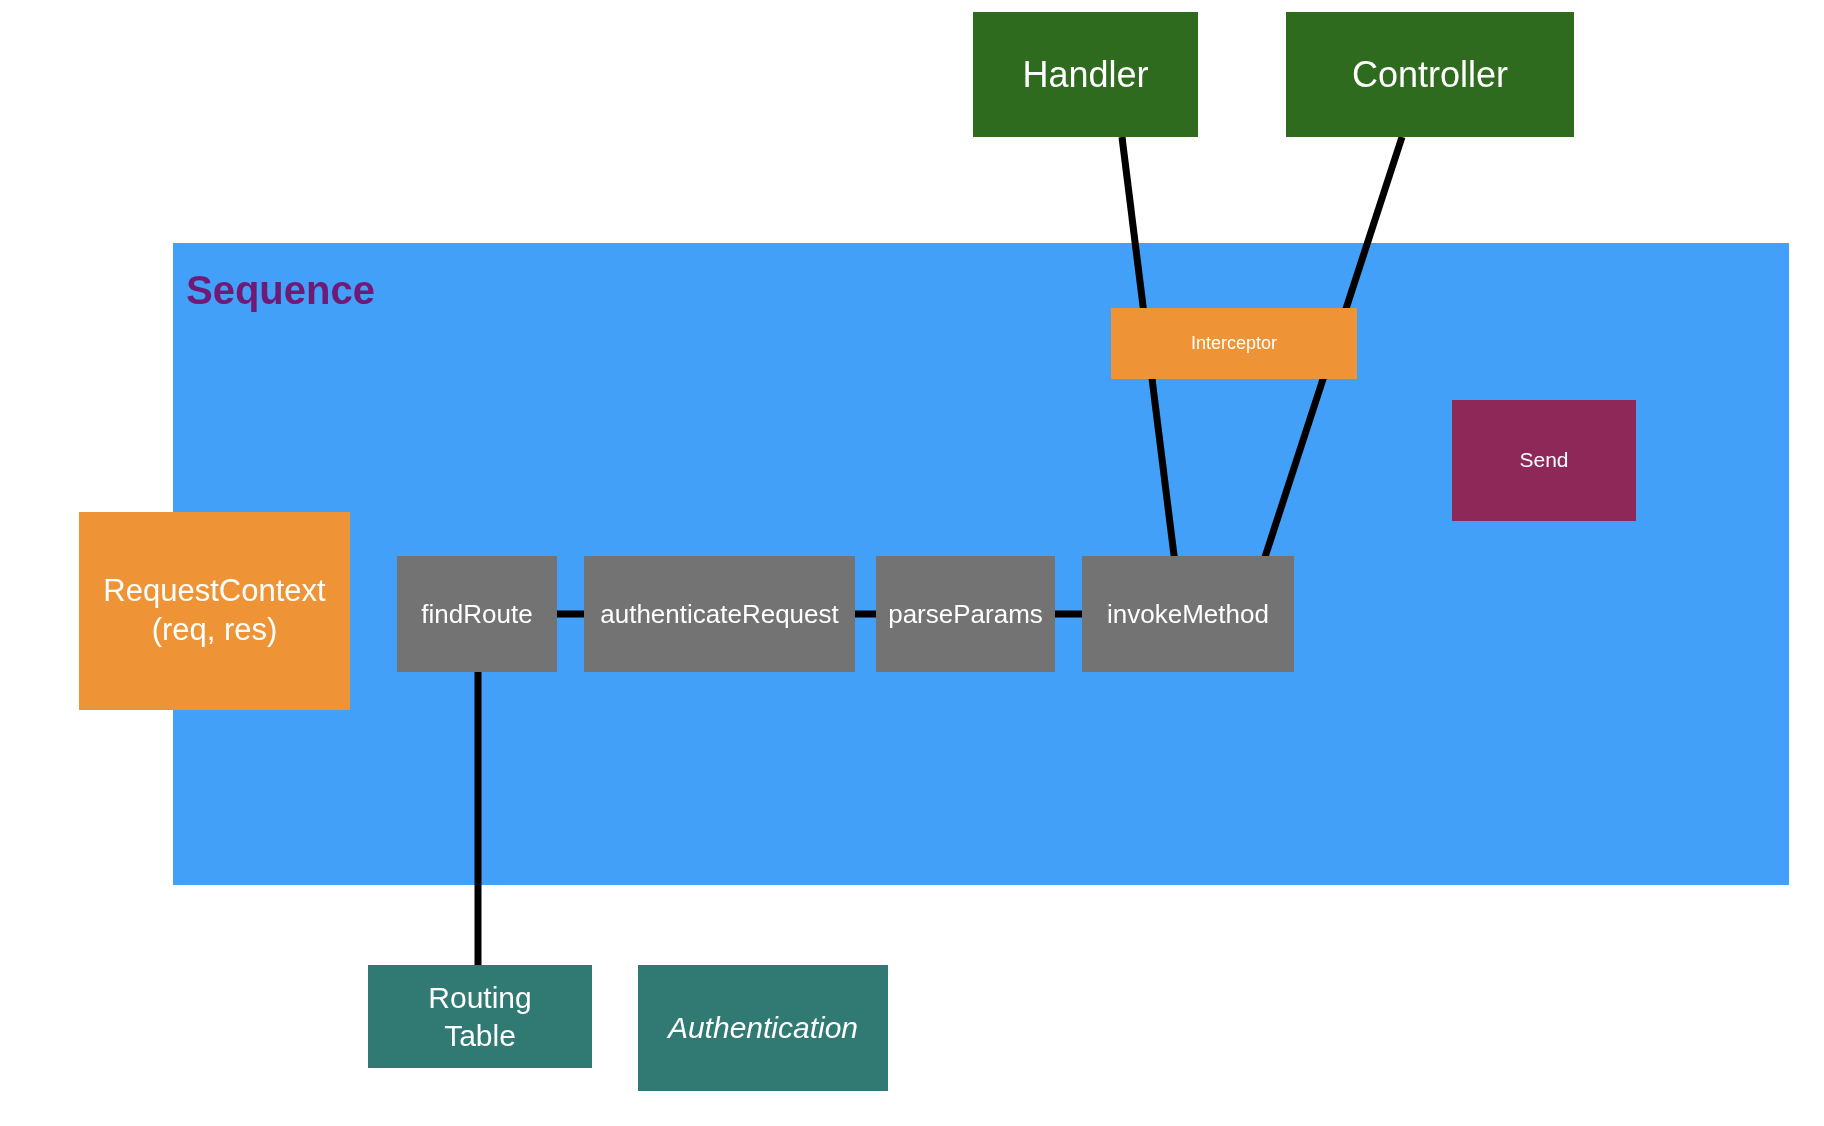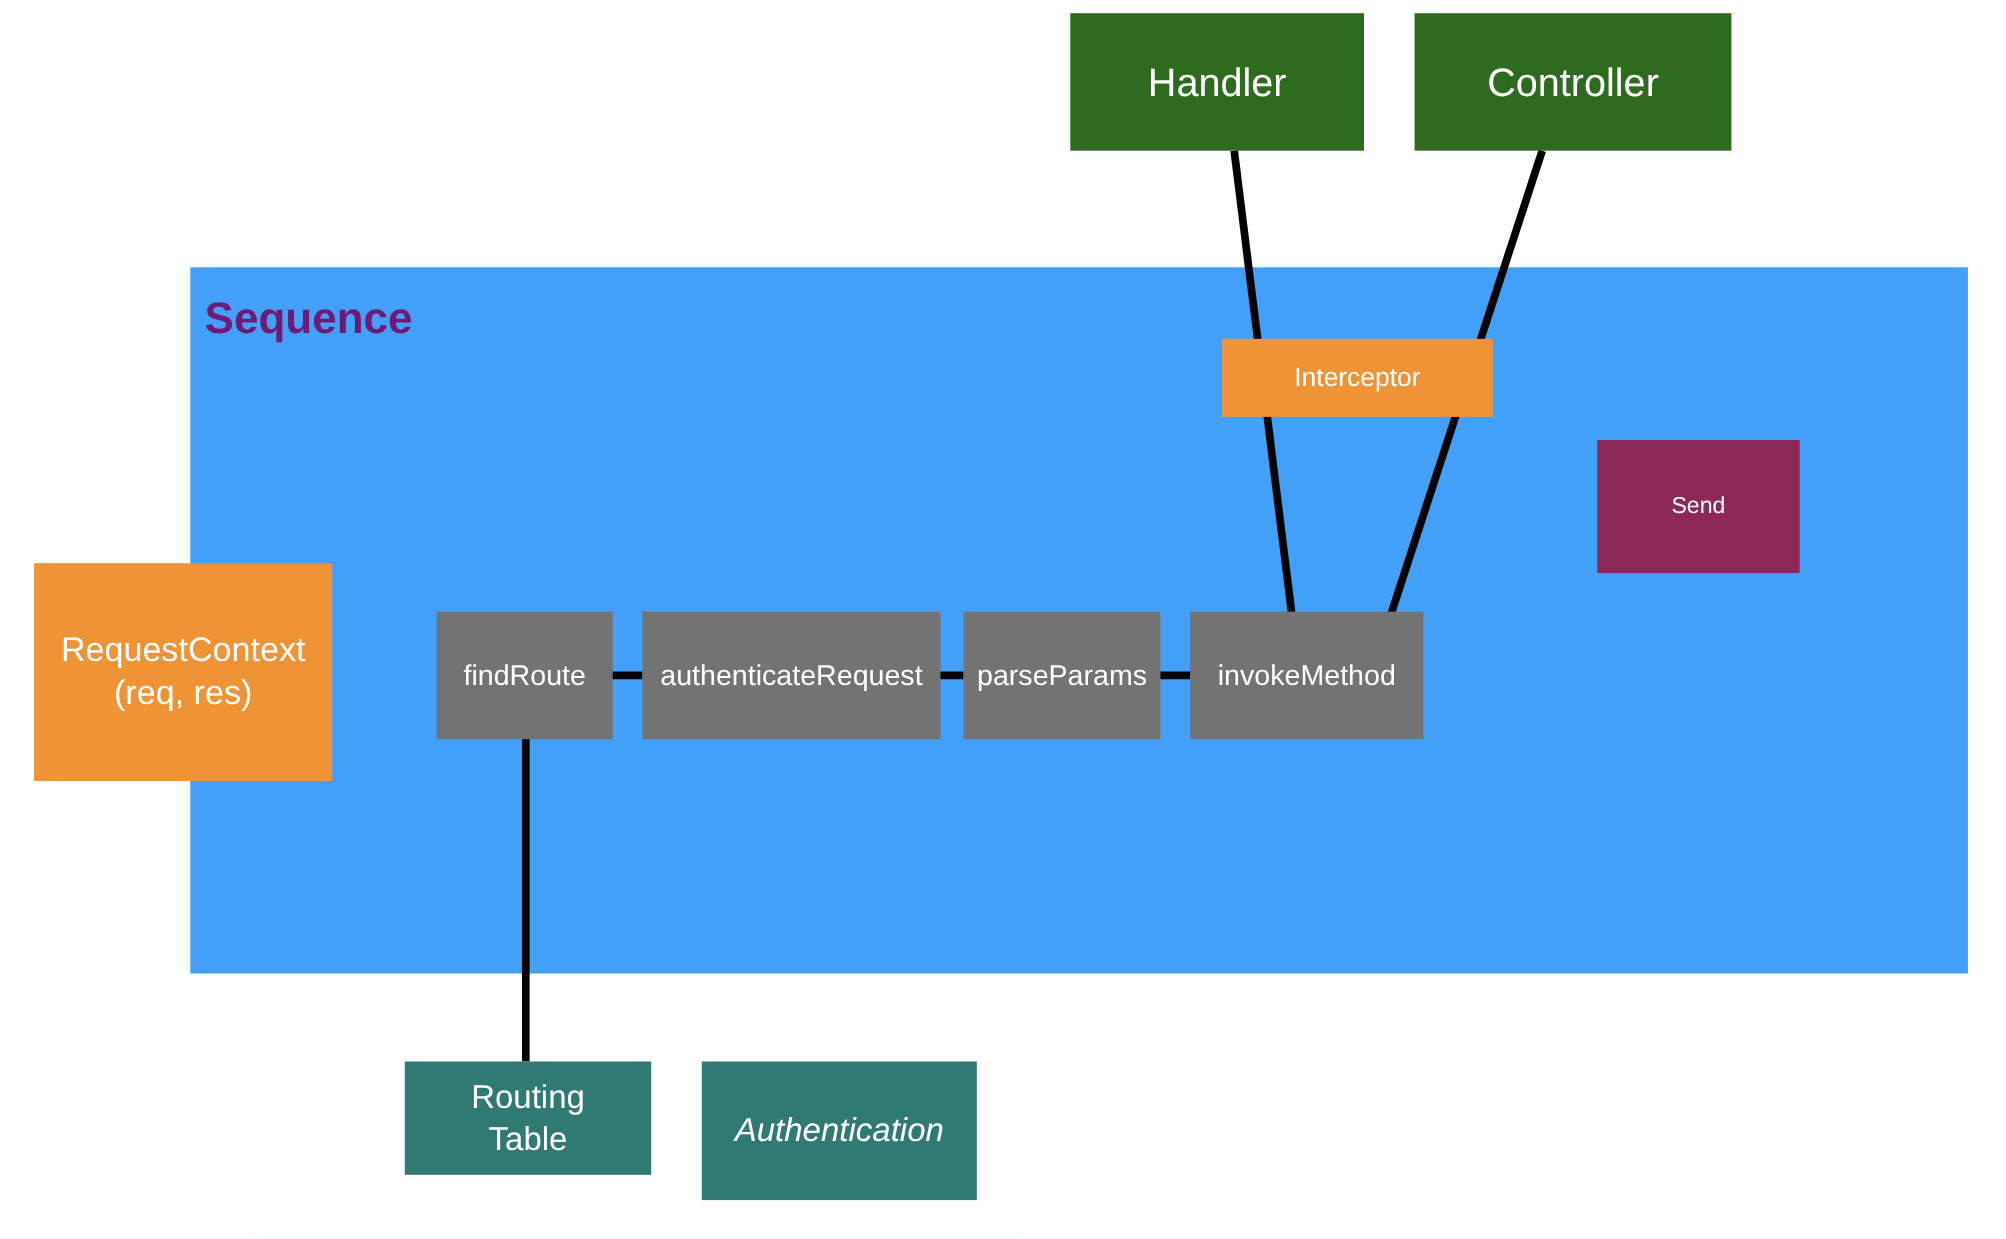--- a/index.html
+++ b/index.html
@@ -42,24 +42,25 @@
     position: absolute;
     color: #701a75;
     font-size: 40px;
     font-weight: bold;
     z-index: 4;
   }
   .node-orange {
     background: #EE9436;
   }
   .node-orange-small {
-    font-size: 24px;
+    font-size: 18px;
   }
   .node-orange-large {
     font-size: 31px;
+    margin-left: 48px;
   }
   .node-maroon {
     background: #737373;
     font-size: 26px;
   }
   .node-maroon-sm {
     background: #8E2858;
     font-size: 21px;
   }
   .node-teal {
@@ -90,21 +91,21 @@
 
     <path d="M 1402 137 L 1234 652" stroke="#000000" stroke-width="7" fill="none"></path>
 
     <path d="M 478 668 L 478 965" stroke="#000000" stroke-width="7" fill="none"></path>
 
     <path d="M 553 614 L 584 614" stroke="#000000" stroke-width="7" fill="none"></path>
     <path d="M 851 614 L 876 614" stroke="#000000" stroke-width="7" fill="none"></path>
     <path d="M 1051 614 L 1082 614" stroke="#000000" stroke-width="7" fill="none"></path>
   </svg>
 
-  <div class="node node-green" style="left:973px; top:12px; width:267px; height:125px;justify-content:center;">
+  <div class="node node-green" style="left:973px; top:12px; width:225px; height:125px;justify-content:center;">
     <span>Handler</span>
   </div>
 
   <div class="node node-green" style="left:1286px; top:12px; width:288px; height:125px;">
     <span>Controller</span>
   </div>
 
   <div class="node node-orange node-orange-small" style="left:1111px; top:308px; width:246px; height:71px; z-index:6;">
     <span>Interceptor</span>
   </div>

